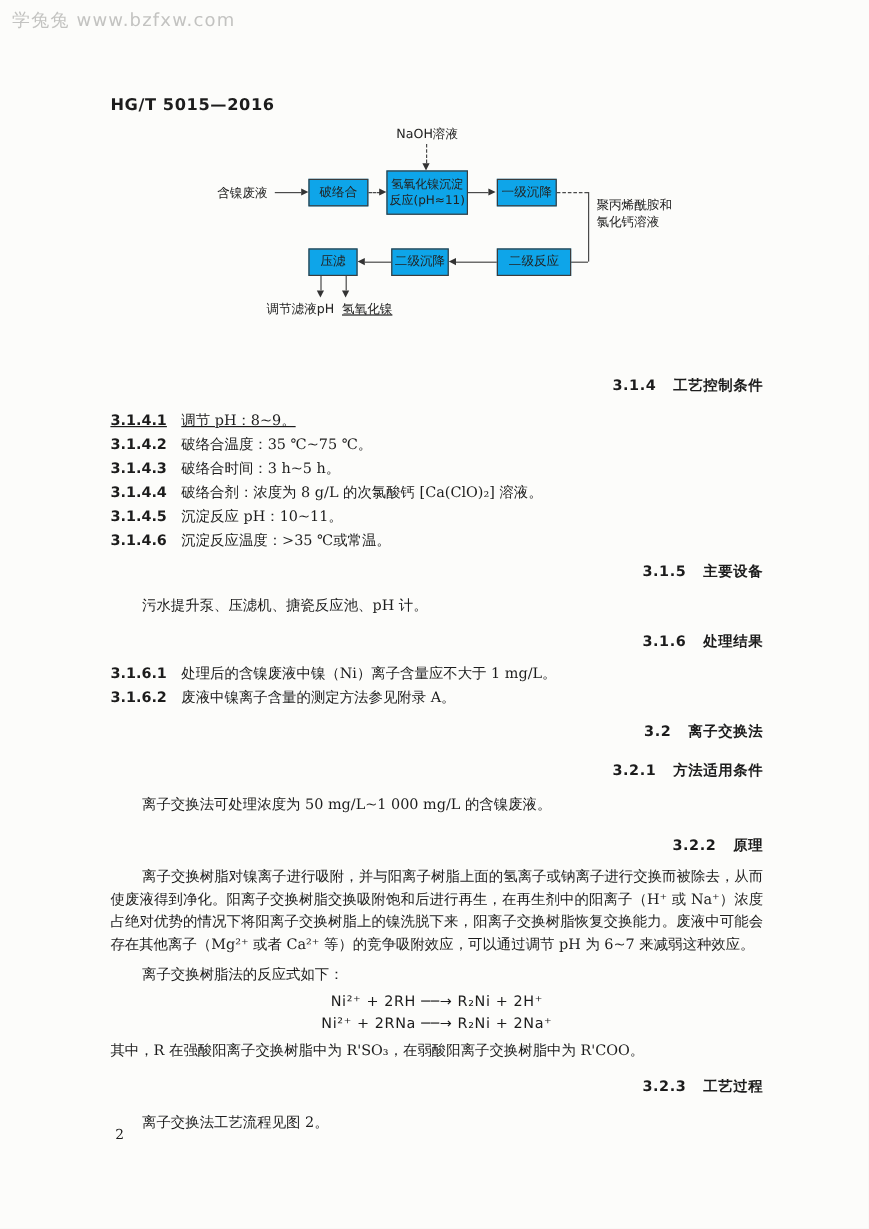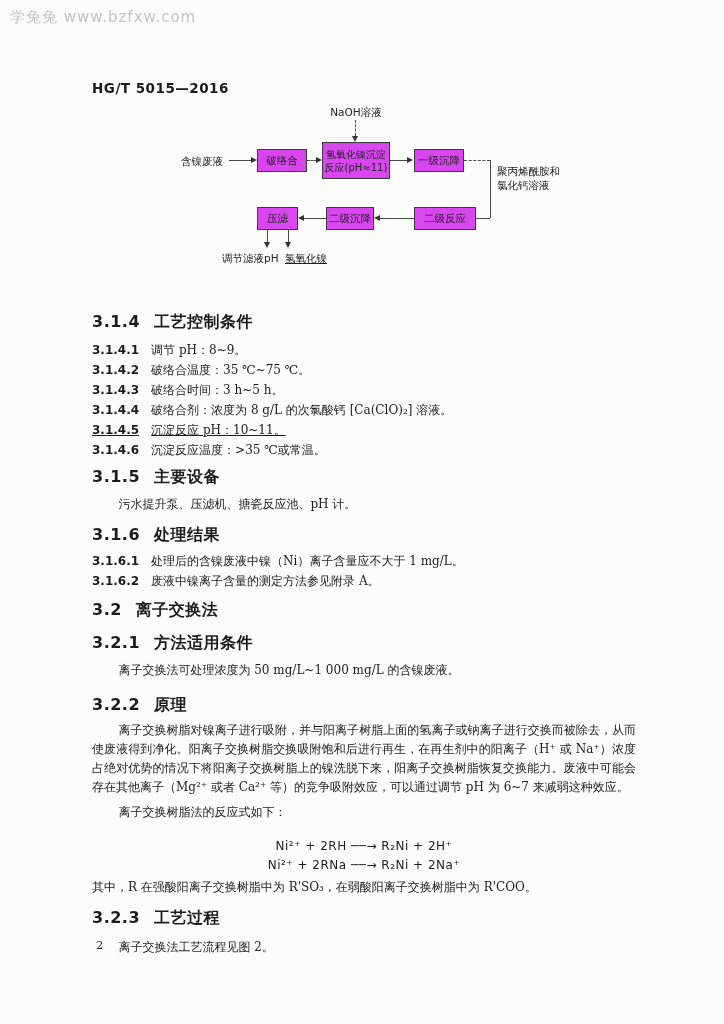--- a/index.html
+++ b/index.html
@@ -8,39 +8,39 @@
   .page { position:relative; width:724px; height:1024px; background:#fcfcfa; color:#1c1c1c; overflow:hidden; }
 
   .watermark { position:absolute; top:8px; left:10px; font-size:15px; color:#c3c3c1;
                font-family:"DejaVu Sans","Liberation Sans",sans-serif; letter-spacing:1px; }
   .docnum { position:absolute; top:80px; left:92px; font-size:13.5px; font-weight:bold;
             font-family:"DejaVu Sans","Liberation Sans",sans-serif; letter-spacing:.5px; }
 
   
   .figure { position:absolute; top:100px; left:0; width:724px; height:195px;
             font-family:"DejaVu Sans","Liberation Sans",sans-serif; }
-  .fbox { position:absolute; border:1px solid #3c3c3c; background:#d946ef; display:flex;
+  .fbox { position:absolute; border:1px solid #3c3c3c; background:#0ea5e9; display:flex;
           align-items:center; justify-content:center; text-align:center;
           font-size:10.5px; line-height:13px; white-space:pre-line; color:#222; }
   .flabel { position:absolute; font-size:10.5px; color:#222; white-space:pre-line; line-height:14px; }
   .ln-h { position:absolute; height:0; border-top:1px solid #4a4a4a; }
   .ln-v { position:absolute; width:0; border-left:1px solid #4a4a4a; }
   .dash-h { border-top-style:dashed; }
   .dash-v { border-left-style:dashed; }
   .ah { position:absolute; width:0; height:0; }
   .ah-r { border-left:6px solid #333; border-top:3.5px solid transparent; border-bottom:3.5px solid transparent; }
   .ah-l { border-right:6px solid #333; border-top:3.5px solid transparent; border-bottom:3.5px solid transparent; }
   .ah-d { border-top:6px solid #333; border-left:3.5px solid transparent; border-right:3.5px solid transparent; }
   .fig-caption { position:absolute; top:170px; left:0; width:724px; text-align:center;
                  font-size:12.5px; font-weight:bold; letter-spacing:2px; color:#161616; }
 
   
   .body-text { position:absolute; top:305px; left:92px; width:544px; font-size:12px; color:#1c1c1c; }
   .hd { font-family:"DejaVu Sans","Liberation Sans",sans-serif; font-weight:bold;
-        font-size:16px; line-height:17px; letter-spacing:.5px; }
+        font-size:12px; line-height:17px; letter-spacing:.5px;text-align:right; }
   .hd .cnum { margin-right:14px; }
   .clause { line-height:16px; }
   .clause .cnum { font-family:"DejaVu Sans","Liberation Sans",sans-serif; font-weight:bold; margin-right:12px; }
   .para { line-height:19px; text-align:justify; }
   .indent { text-indent:2.2em; }
   .equation { text-align:center; font-size:12px; line-height:16px;
               font-family:"DejaVu Sans","Liberation Sans",sans-serif; letter-spacing:.5px; }
   .pagenum { position:absolute; top:938px; left:96px; font-size:11.5px; }
 </style>
 </head>
@@ -97,33 +97,33 @@
     <div class="flabel" style="left:285px; top:151px;text-decoration:underline;">氢氧化镍</div>
 
   </div>
 
   <div class="body-text">
 
     <div class="hd" style="margin-top:8px;">
       <span class="cnum">3.1.4</span><span>工艺控制条件</span>
     </div>
 
-    <div class="clause" style="margin-top:12px;">
+    <div class="clause" style="margin-top:12px;text-decoration:underline;">
       <span class="cnum">3.1.4.1</span><span>调节 pH：8~9。</span>
     </div>
     <div class="clause" style="margin-top:4px;">
       <span class="cnum">3.1.4.2</span><span>破络合温度：35 ℃~75 ℃。</span>
     </div>
     <div class="clause" style="margin-top:4px;">
       <span class="cnum">3.1.4.3</span><span>破络合时间：3 h~5 h。</span>
     </div>
     <div class="clause" style="margin-top:4px;">
       <span class="cnum">3.1.4.4</span><span>破络合剂：浓度为 8 g/L 的次氯酸钙 [Ca(ClO)₂] 溶液。</span>
     </div>
-    <div class="clause" style="margin-top:4px;text-decoration:underline;">
+    <div class="clause" style="margin-top:4px;">
       <span class="cnum">3.1.4.5</span><span>沉淀反应 pH：10~11。</span>
     </div>
     <div class="clause" style="margin-top:4px;">
       <span class="cnum">3.1.4.6</span><span>沉淀反应温度：&gt;35 ℃或常温。</span>
     </div>
 
     <div class="hd" style="margin-top:10px;">
       <span class="cnum">3.1.5</span><span>主要设备</span>
     </div>
     <div class="para indent" style="margin-top:10px;">污水提升泵、压滤机、搪瓷反应池、pH 计。</div>
@@ -146,21 +146,21 @@
       <span class="cnum">3.2.1</span><span>方法适用条件</span>
     </div>
     <div class="para indent" style="margin-top:10px;">离子交换法可处理浓度为 50 mg/L~1 000 mg/L 的含镍废液。</div>
 
     <div class="hd" style="margin-top:16px;">
       <span class="cnum">3.2.2</span><span>原理</span>
     </div>
     <div class="para indent" style="margin-top:8px;">离子交换树脂对镍离子进行吸附，并与阳离子树脂上面的氢离子或钠离子进行交换而被除去，从而使废液得到净化。阳离子交换树脂交换吸附饱和后进行再生，在再生剂中的阳离子（H⁺ 或 Na⁺）浓度占绝对优势的情况下将阳离子交换树脂上的镍洗脱下来，阳离子交换树脂恢复交换能力。废液中可能会存在其他离子（Mg²⁺ 或者 Ca²⁺ 等）的竞争吸附效应，可以通过调节 pH 为 6~7 来减弱这种效应。</div>
     <div class="para indent" style="margin-top:6px;">离子交换树脂法的反应式如下：</div>
 
-    <div class="equation" style="margin-top:16px;">Ni²⁺ + 2RH ──→ R₂Ni + 2H⁺</div>
+    <div class="equation" style="margin-top:4px;">Ni²⁺ + 2RH ──→ R₂Ni + 2H⁺</div>
     <div class="equation" style="margin-top:3px;">Ni²⁺ + 2RNa ──→ R₂Ni + 2Na⁺</div>
 
     <div class="para" style="margin-top:5px;">其中，R 在强酸阳离子交换树脂中为 R'SO₃，在弱酸阳离子交换树脂中为 R'COO。</div>
 
     <div class="hd" style="margin-top:12px;">
       <span class="cnum">3.2.3</span><span>工艺过程</span>
     </div>
     <div class="para indent" style="margin-top:12px;">离子交换法工艺流程见图 2。</div>
   </div>
 

